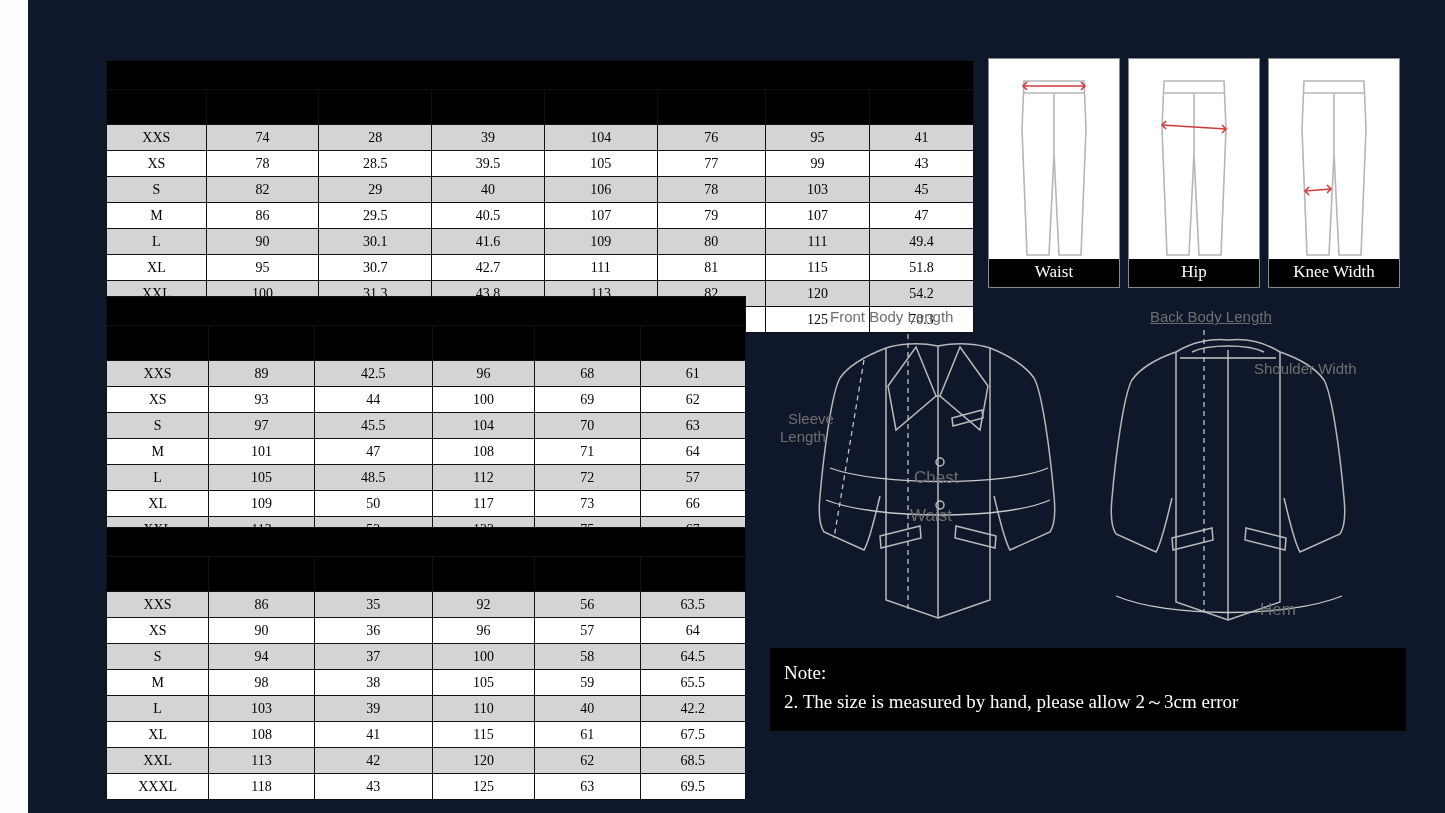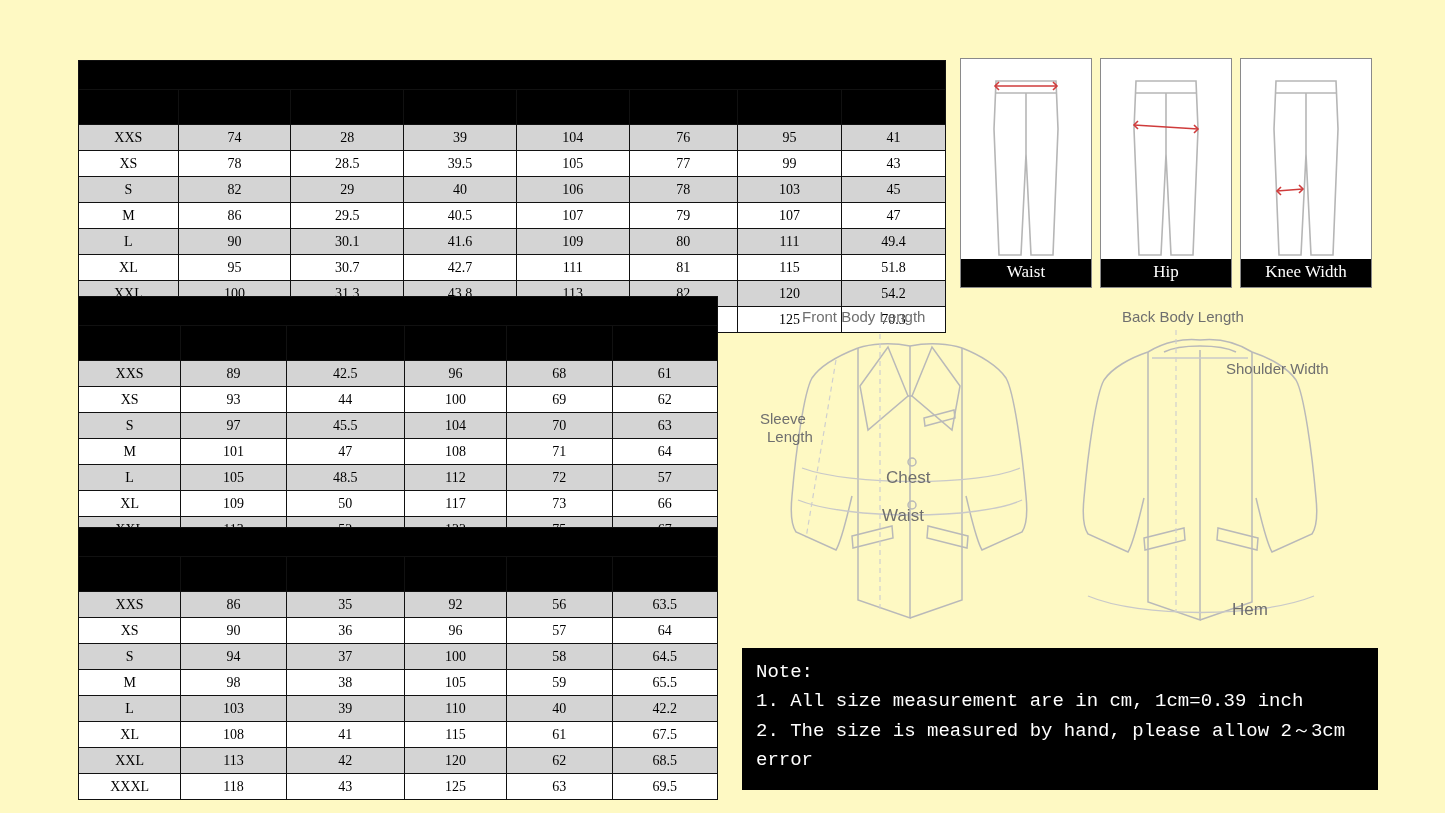--- a/index.html
+++ b/index.html
@@ -11,21 +11,22 @@
     width: 1445px;
     height: 813px;
     position: relative;
     font-family: "Liberation Serif", serif;
     background: #fdfdfb;
     overflow: hidden;
   }
   .page {
     position: absolute;
     inset: 0;
-    background: #fef9c3;
+    background: #0f172a;
+    margin-left: 28px;
   }
 
   
   .tbl-wrap { position: absolute; }
   table.size-table {
     border-collapse: collapse;
     width: 100%;
     table-layout: fixed;
     background: #ffffff;
   }
@@ -129,21 +130,21 @@
     position: absolute;
     left: 742px;
     top: 648px;
     width: 636px;
     background: #000;
     color: #fff;
     padding: 10px 14px 14px 14px;
     box-sizing: border-box;
   }
   .note-box div {
-    font-family: Liberation Mono, monospace;
+    font-family: Liberation Serif, serif;
     font-size: 19px;
     line-height: 1.55;
   }
 </style>
 </head>
 <body>
 
 <div class="page">
 
   <div class="tbl-wrap" id="pant-table">
@@ -604,28 +605,27 @@
       <g fill="none" stroke="#c9c9c9" stroke-width="1.3">
         <path d="M412 58 L508 58"></path>
       </g>
 
       <g fill="none" stroke="#cfcfcf" stroke-width="1.2" stroke-dasharray="5,4">
         <path d="M436 30 L436 312"></path>
       </g>
     </svg>
 
     <div class="diag-label" style="left:62px; top:8px;">Front Body Length</div>
-    <div class="diag-label" style="left:382px; top:8px;">Back Body Length</div>
+    <div class="diag-label" style="left:382px; top:8px;text-decoration:underline;">Back Body Length</div>
     <div class="diag-label" style="left:20px; top:110px;">Sleeve</div>
-    <div class="diag-label" style="left:27px; top:128px;">Length</div>
+    <div class="diag-label" style="left:12px; top:128px;">Length</div>
     <div class="diag-label" style="left:486px; top:60px;">Shoulder Width</div>
     <div class="diag-label" style="left:146px; top:168px; font-size:17px;">Chest</div>
     <div class="diag-label" style="left:142px; top:206px; font-size:17px;">Waist</div>
     <div class="diag-label" style="left:492px; top:300px; font-size:17px;">Hem</div>
   </div>
 
   <div class="note-box">
     <div>Note:</div>
-    <div>1. All size measurement  are in cm, 1cm=0.39 inch</div>
     <div>2. The size is measured by hand, please allow 2～3cm error</div>
   </div>
 
 </div>
 
 </body></html>

